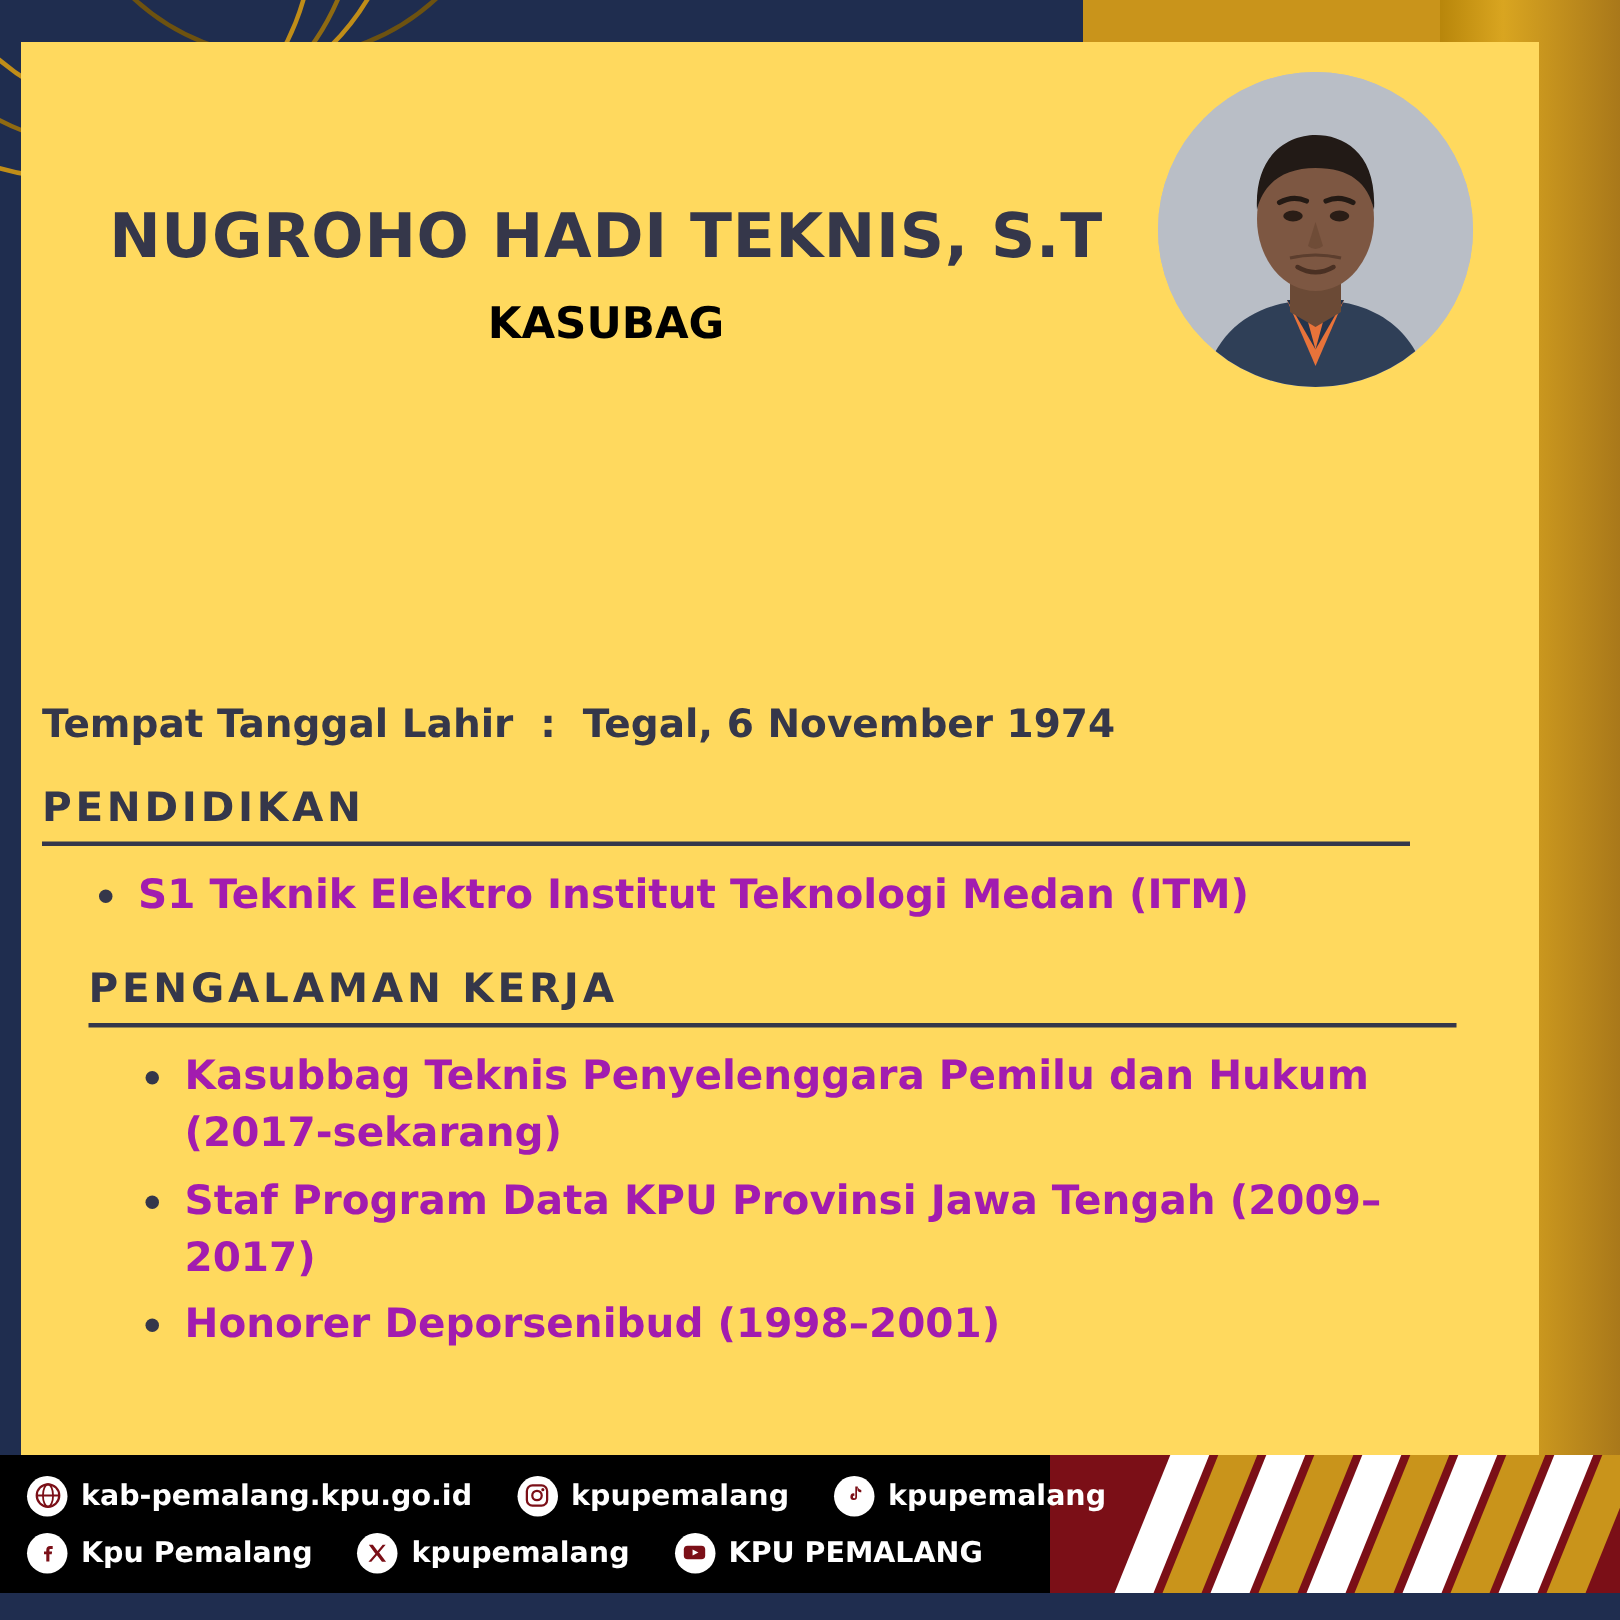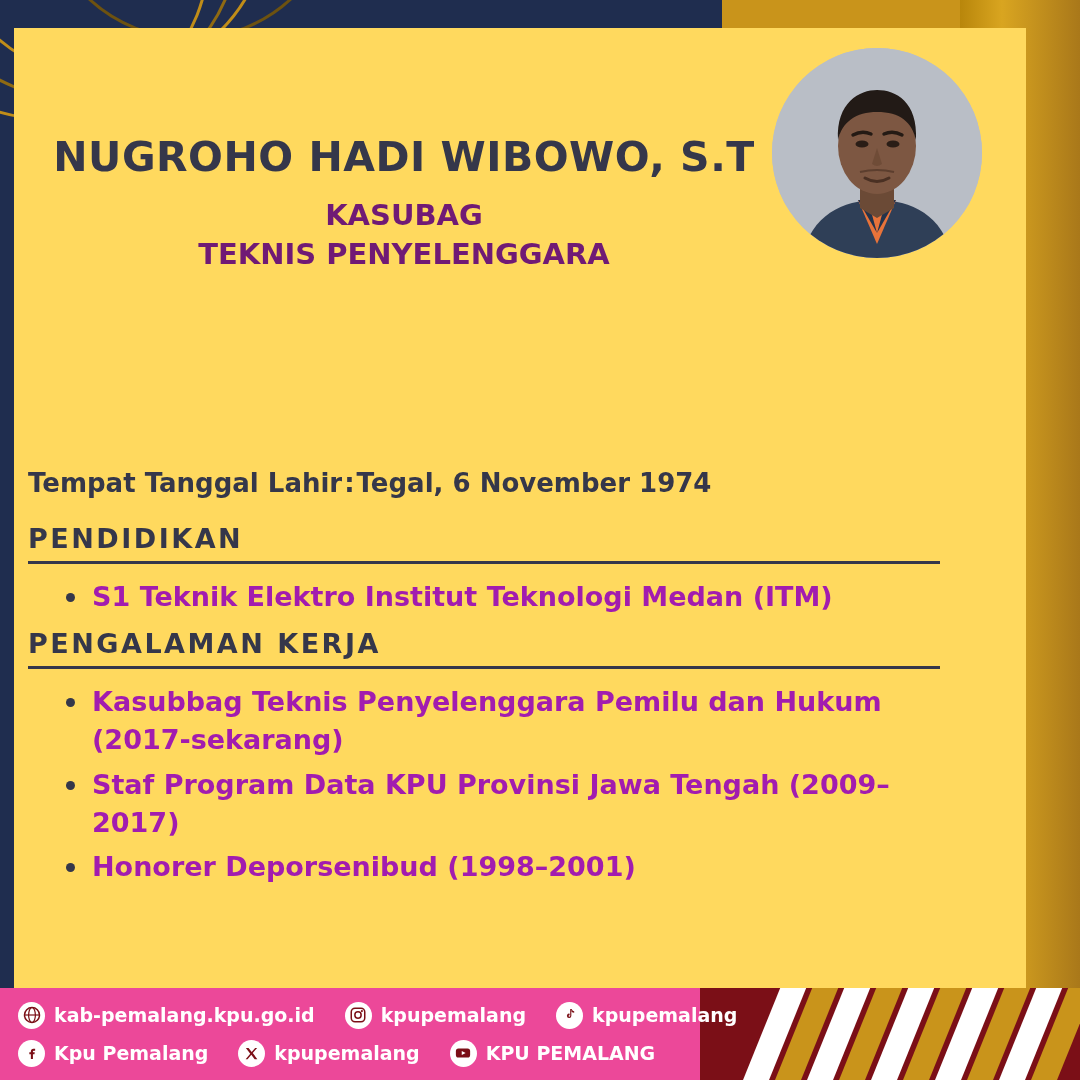--- a/index.html
+++ b/index.html
@@ -71,21 +71,21 @@
     font-family: "DejaVu Sans", sans-serif;
   }
   .position {
     position: absolute;
     left: 30px; top: 168px;
     width: 720px;
     text-align: center;
     font-size: 29px;
     font-weight: 700;
     line-height: 1.35;
-    color: #701a75;
+    color: #000000;
     font-family: "DejaVu Sans", sans-serif;
   }
 
   
   .photo-wrap {
     position: absolute;
     left: 758px; top: 20px;
     width: 210px; height: 210px;
     border-radius: 50%;
     overflow: hidden;
@@ -149,28 +149,28 @@
     left: 4px; top: 15px;
     width: 9px; height: 9px;
     background: #35374a;
     border-radius: 50%;
   }
 
   
   #sec-pribadi { top: 356px; }
   #pribadi-line { position: absolute; left: 14px; top: 440px; }
   #sec-pendidikan { top: 495px; }
-  #sec-pengalaman { top: 600px; }
+  #sec-pengalaman { top: 616px; margin-left: 31px; }
 
   
   .footer {
     position: absolute;
-    left: 0; bottom: 0;
+    left: 0; bottom: 18px;
     width: 1080px; height: 92px;
-    background: #ec4899;
+    background: #000000;
     overflow: hidden;
   }
   .footer-stripes {
     position: absolute;
     right: 0; top: 0; bottom: 0;
     width: 380px;
     background: #7b0f17;
   }
   .stripe {
     position: absolute;
@@ -226,24 +226,23 @@
   <div class="arc a3"></div>
   <div class="arc a4"></div>
   <div class="arc tr1"></div>
   <div class="arc tr2"></div>
   <div class="bg-gold-topright"></div>
   <div class="bg-gold-right"></div>
 
   <div class="card">
 
     <div class="header">
-      <div class="name">NUGROHO HADI WIBOWO, S.T</div>
+      <div class="name">NUGROHO HADI TEKNIS, S.T</div>
       <div class="position">
         <div>KASUBAG</div>
-        <div>TEKNIS PENYELENGGARA</div>
       </div>
     </div>
 
     <div class="photo-wrap">
       <svg viewBox="0 0 210 210" xmlns="http://www.w3.org/2000/svg" aria-hidden="true">
         <rect x="0" y="0" width="210" height="210" fill="#b9bec6"></rect>
 
         <path d="M30 210 C38 168 70 152 105 152 C140 152 172 168 180 210 Z" fill="#2f3f57"></path>
         <path d="M86 152 L105 196 L124 152 Z" fill="#e8733a"></path>
         <path d="M86 152 L105 185 L96 152 Z" fill="#24344c"></path>
@@ -261,21 +260,21 @@
         <path d="M81 87 q9 -5 18 -1" stroke="#241a14" stroke-width="3.4" fill="none" stroke-linecap="round"></path>
         <path d="M112 86 q9 -4 18 1" stroke="#241a14" stroke-width="3.4" fill="none" stroke-linecap="round"></path>
 
         <path d="M105 100 L100 116 q5 4 10 0 Z" fill="#6a4733" opacity=".7"></path>
         <path d="M93 130 q12 7 24 0" stroke="#4a3023" stroke-width="3" fill="none" stroke-linecap="round"></path>
         <path d="M88 124 q17 -4 34 0" stroke="#3b2619" stroke-width="2" fill="none" opacity=".5"></path>
       </svg>
     </div>
 
 
-    <div id="pribadi-line" style="display:flex; align-items:baseline; gap:2px;">
+    <div id="pribadi-line" style="display:flex; align-items:baseline; gap:18px;">
       <span class="line-text">Tempat Tanggal Lahir</span>
       <span class="line-text">:</span>
       <span class="line-text">Tegal, 6 November 1974</span>
     </div>
 
     <div class="section" id="sec-pendidikan">
       <div class="section-title">PENDIDIKAN</div>
       <div class="rule"></div>
       <ul class="bullets">
         <li>S1 Teknik Elektro Institut Teknologi Medan (ITM)</li>

